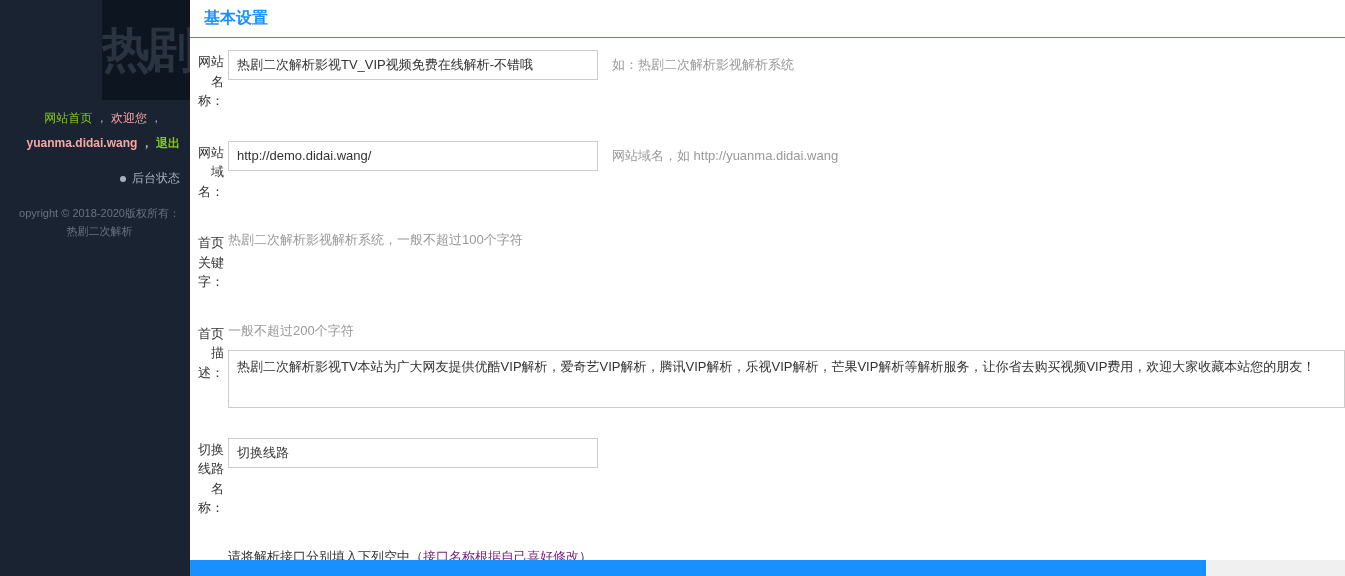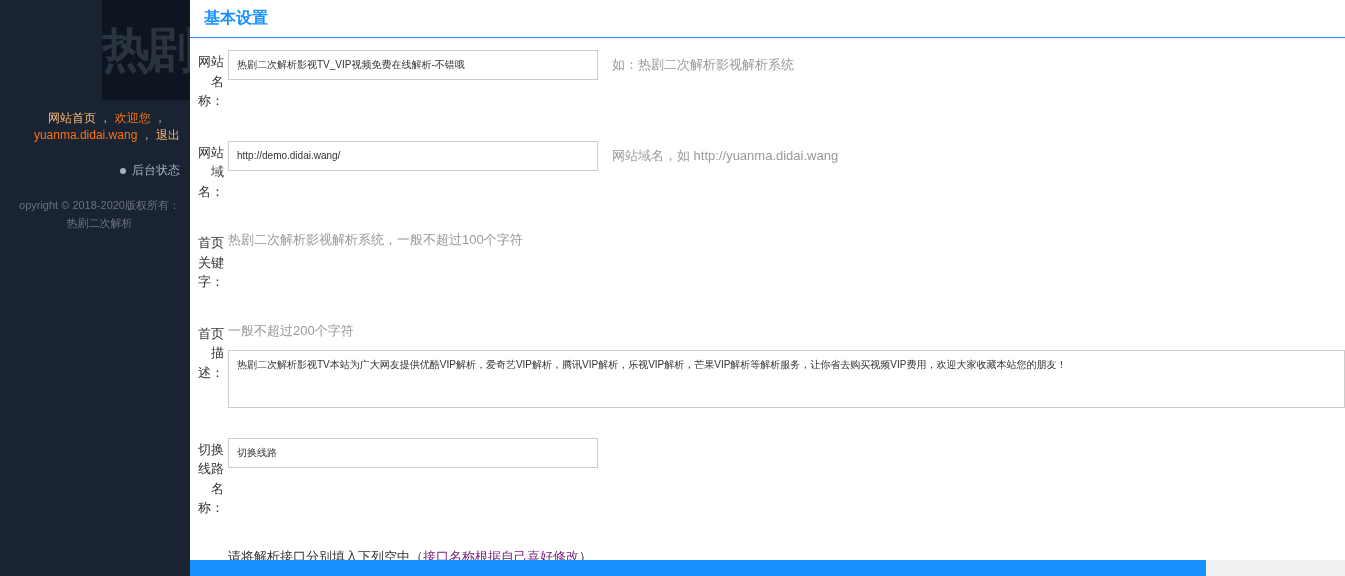--- a/index.html
+++ b/index.html
@@ -3,39 +3,39 @@
   <meta charset="utf-8">
   <style>
     * { margin: 0; padding: 0; box-sizing: border-box; }
     body { font-family: "Microsoft YaHei", Arial, sans-serif; font-size: 13px; background: #fff; color: #333; overflow: hidden; }
     .container { display: flex; width: 1345px; height: 576px; }
     .sidebar { width: 190px; background: #1a2332; color: #fff; display: flex; flex-direction: column; position: relative; align-items: flex-end; }
     .logo-area { height: 100px; background: #0d1520; display: flex; align-items: center; justify-content: center; overflow: hidden; }
     .logo-text { font-size: 48px; font-weight: bold; color: #2a3340; letter-spacing: -4px; }
     .user-info { padding: 10px; text-align: center; font-size: 12px; background: #1a2332; }
     .user-info a { text-decoration: none; }
-    .blue-link { color: #f97316; }
-    .white-text { color: #fdba74; }
+    .blue-link { color: #fca5a5; }
+    .white-text { color: #84cc16; }
     .comma { color: #a8b0bc; }
-    .user-line2 { margin-top: 0; }
+    .user-line2 { margin-top: 8px; font-weight: bold; }
     .backend-status { padding: 8px 10px; font-size: 12px; background: #1a2332; color: #a8b0bc; text-align: left; padding-left: 34px;}
     .backend-status .dot { display: inline-block; width: 6px; height: 6px; background: #a8b0bc; border-radius: 50%; margin-right: 6px; vertical-align: middle; }
     .nav { flex: 1; }
     .nav-item { padding: 15px 20px 15px 34px; font-size: 14px; color: #a8b0bc; cursor: pointer; }
     .nav-item .dot { display: inline-block; width: 6px; height: 6px; background: currentColor; border-radius: 50%; margin-right: 10px; vertical-align: middle; }
     .nav-item.active { background: #1890ff; color: #fff; font-weight: bold; }
     .footer { padding: 10px; font-size: 11px; color: #6b7280; text-align: center; line-height: 1.6; }
     .main { flex: 1; overflow-y: auto; overflow-x: hidden; position: relative;}
     .panel-title { color: #1890ff; font-size: 16px; font-weight: bold; padding: 8px 14px; border-bottom: 1px solid #3b82f6; }
     .form-wrap { padding: 0; }
     .form-row { display: flex; align-items: flex-start; padding: 12px 0 18px 0; border-bottom: 0; }
     .label-col { width: 38px; text-align: right; color: #333; font-size: 13px; line-height: 1.5; padding: 2px 4px 0 0; flex-shrink:0;}
     .label-col .ch { display: block; }
     .input-col { flex: 1; display: flex; align-items: center; flex-wrap: wrap; gap: 8px; }
-    input[type="text"], textarea { border: 1px solid #ccc; padding: 6px 8px; font-size: 10px; font-family: inherit; color: #333; background: #fff; }
+    input[type="text"], textarea { border: 1px solid #ccc; padding: 6px 8px; font-size: 13px; font-family: inherit; color: #333; background: #fff; }
     input[type="text"] { height: 30px; }
     .w370 { width: 370px; }
     .hint { color: #999; font-size: 13px; margin-left: 6px; }
     .hint-block { color: #999; font-size: 13px; margin-bottom: 6px; display: block; width: 100%; }
     .full-input { width: 100%; }
     textarea.ta { width: 100%; height: 58px; resize: none; line-height: 1.6; }
     .red-text { color: #701a75; }
     .scrollbar-bottom { position: absolute; bottom: 0; left: 190px; right: 0; height: 16px; background: #f0f0f0; }
     .scrollbar-thumb { background: #1890ff; height: 100%; width: 88%; }
   </style>

